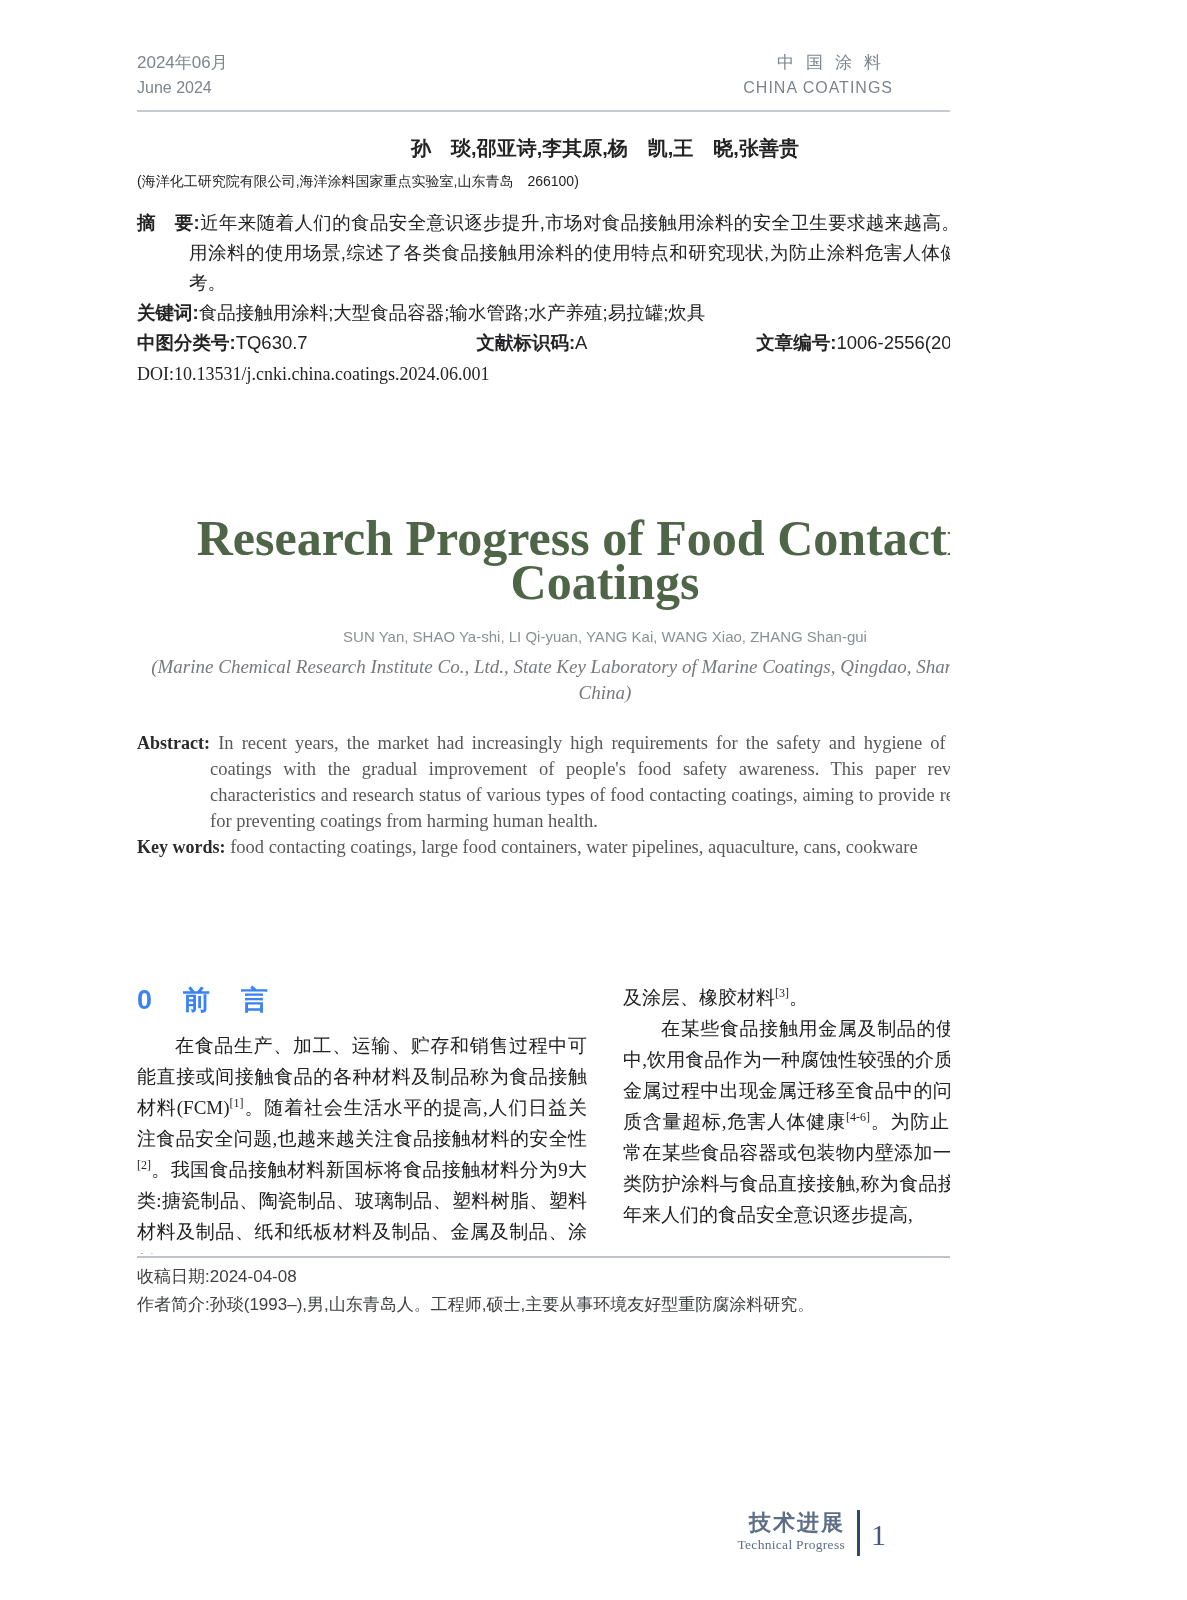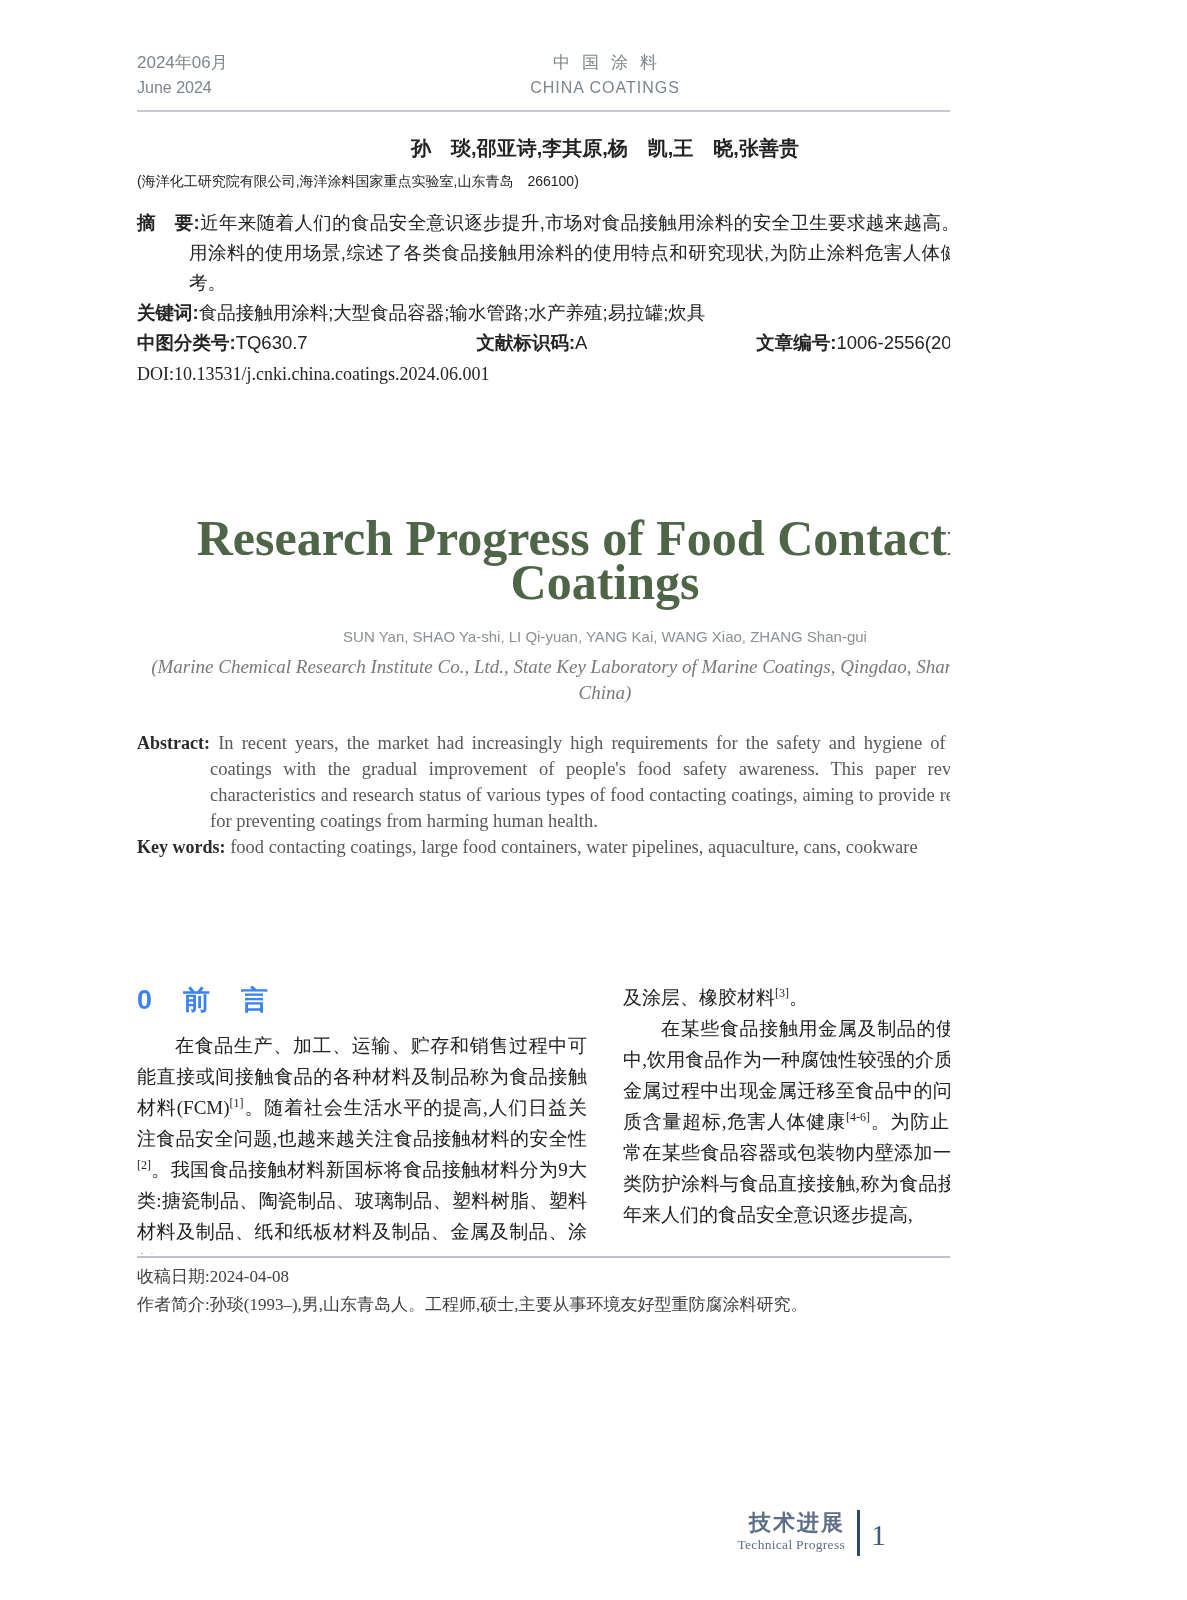--- a/index.html
+++ b/index.html
@@ -11,21 +11,21 @@
 
   
   .header {
     padding-top:50px; padding-bottom:10px;
     display:flex; justify-content:space-between; align-items:flex-end;
     border-bottom:2px solid #c6cace; color:#7d858c;
   }
   .header .line1 { font-size:17px; line-height:26px; }
   .header .line2 { font-size:16px; line-height:24px; }
   .header-left  { text-align:left;  min-width:180px; }
-  .header-center{ text-align:center; flex:1; }
+  .header-center{ text-align:right; flex:1; }
   .header-center .line1 { letter-spacing:12px; text-indent:12px; }
   .header-center .line2 { letter-spacing:1px; }
   .header-right { text-align:right; min-width:180px; }
 
   
   .title-cn {
     margin-top:210px; text-align:center;
     font-size:50px; line-height:56px; font-weight:700;
     letter-spacing:5px; color:#576842;
   }
@@ -69,21 +69,21 @@
     letter-spacing:2px; color:#3b82f6; font-family:"Liberation Sans", sans-serif;
   }
   .body-p {
     margin:0; font-family:"Liberation Serif", serif;
     font-size:19px; line-height:31px; text-align:justify; color:#212124;
   }
   .indent { text-indent:38px; }
   .body-p sup { font-size:12px; line-height:0; }
 
   
-  .footnote { margin-top:2px; border-top:2px solid #bfc3c7; padding-top:5px;font-family:Liberation Serif, serif; }
+  .footnote { margin-top:2px; border-top:2px solid #bfc3c7; padding-top:5px; }
   .footnote p { margin:0; font-size:17px; line-height:28px; color:#3f4042; }
 
   
   .footer { position:absolute; right:64px; bottom:44px; display:flex; align-items:flex-start; }
   .footer-col { text-align:right; }
   .footer-cn { font-size:22px; line-height:26px; font-weight:700; letter-spacing:2px; color:#5d6e86; }
   .footer-en { font-family:"Liberation Serif", serif; font-size:13.5px; line-height:17px; color:#5d6e86; letter-spacing:0.3px; }
   .footer-bar { width:3px; height:46px; background:#2d4a6e; margin:0 11px 0 12px; }
   .footer-page { font-family:"Liberation Serif", serif; font-size:30px; color:#3f587e; padding-top:8px; }
 </style>

